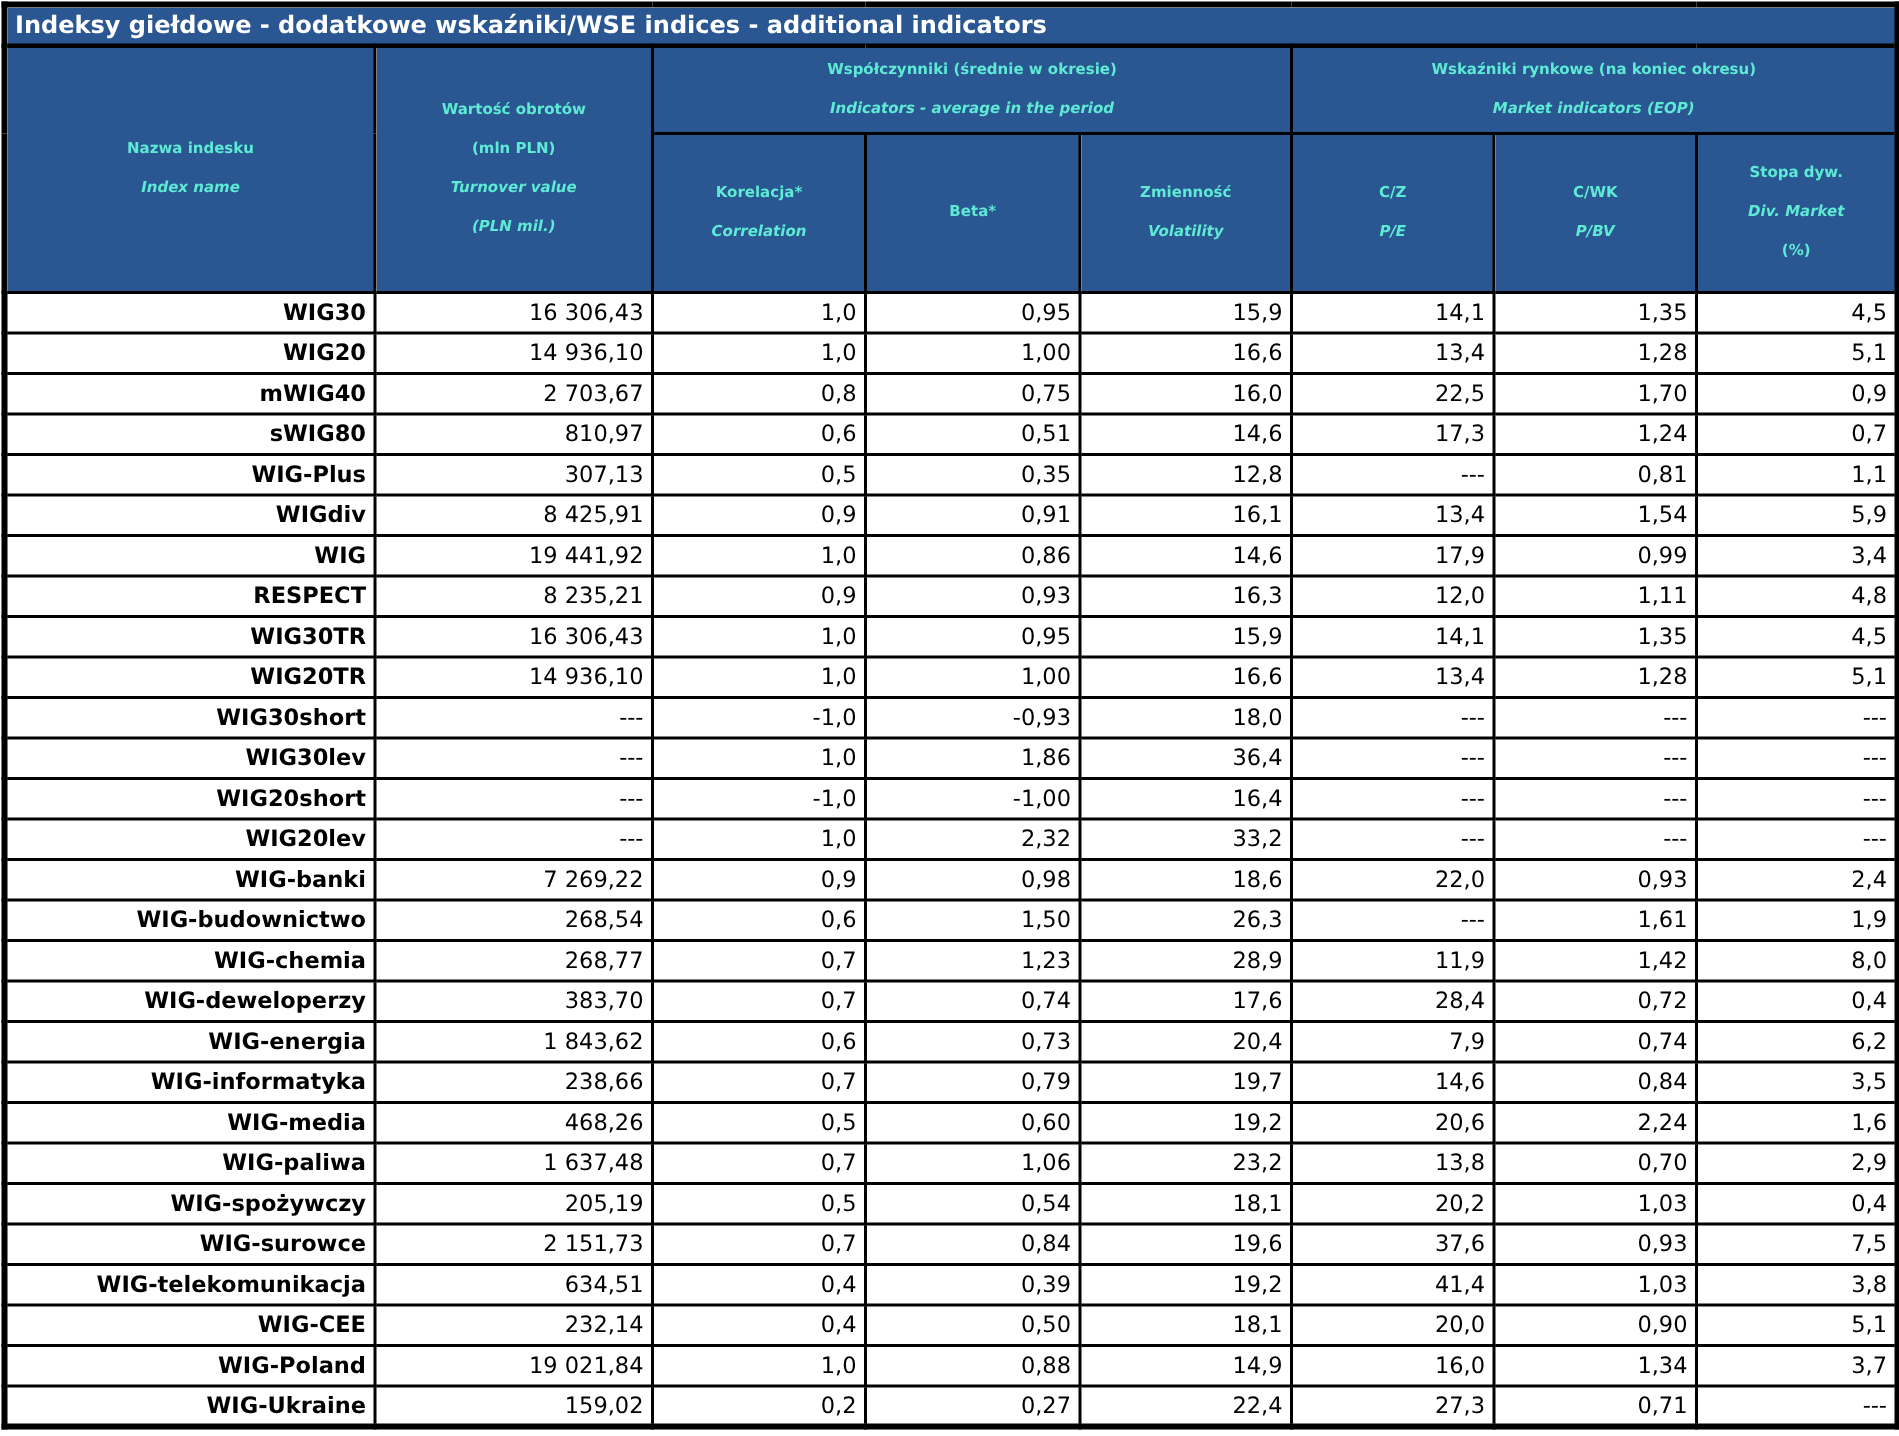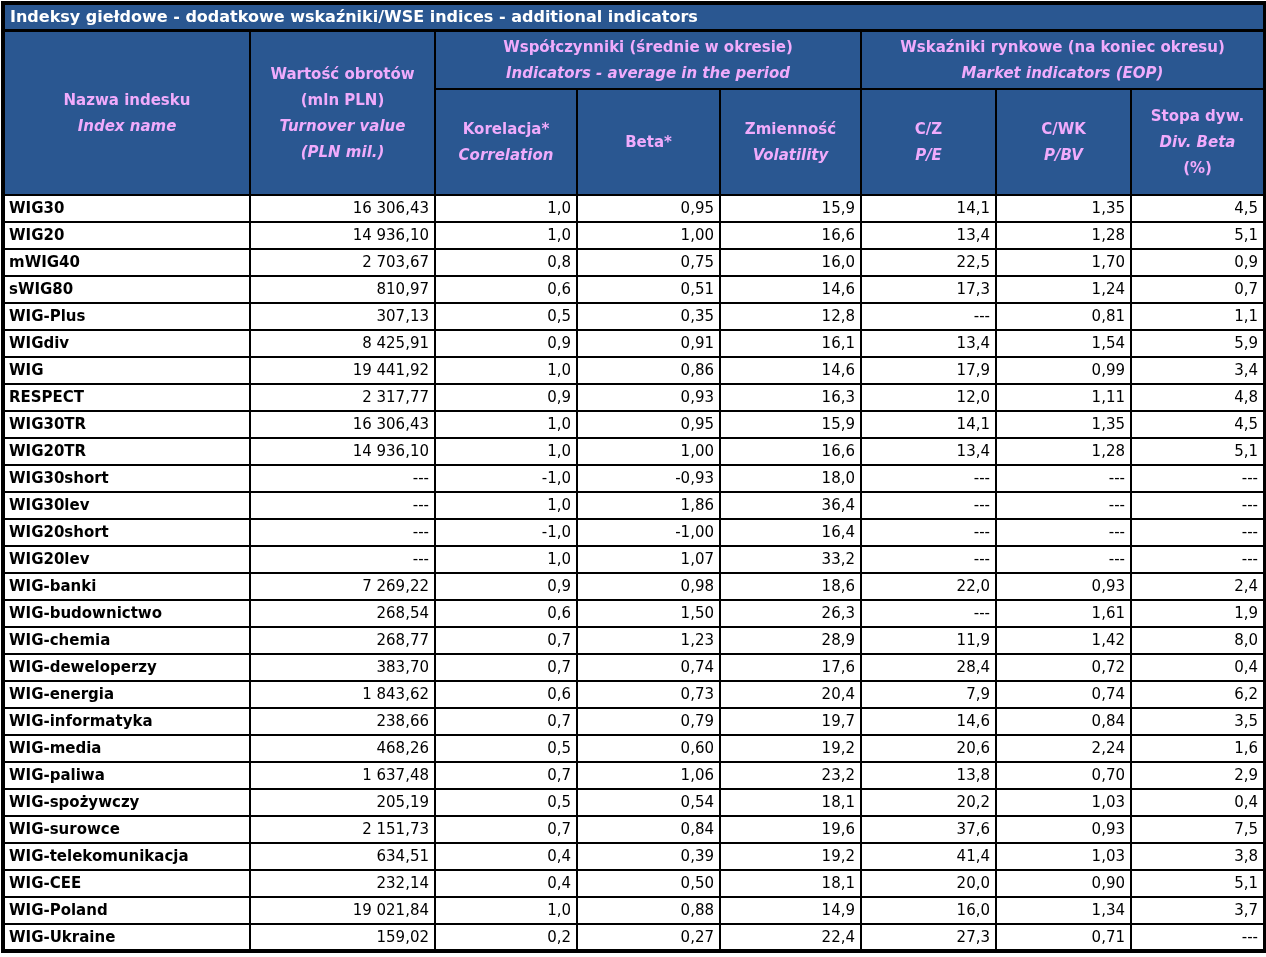--- a/index.html
+++ b/index.html
@@ -28,43 +28,43 @@
     font-size:16px;
     font-weight:bold;
     text-align:left;
     padding:2px 4px 3px 5px;
     height:26px;
     border-bottom:3px solid #000000;
   }
   
   thead th.hd{
     background:#2A5791;
-    color:#f0abfc;
-    font-size:15px;
+    color:#5eead4;
+    font-size:10px;
     font-weight:bold;
     text-align:center;
     vertical-align:middle;
     padding:2px 4px;
   }
   thead th.group{height:54px;}
   thead th.sub{height:106px;}
   .hline{line-height:26px;}
   .it{font-style:italic;}
   
   tbody td{
     background:#ffffff;
     color:#000000;
     font-size:15px;
     height:27px;
     padding:1px 5px 2px 4px;
     white-space:nowrap;
   }
   tbody td.name{
     font-weight:bold;
-    text-align:left;
+    text-align:right;
   }
   tbody td.num{
     text-align:right;
     font-weight:normal;
   }
 </style>
 </head>
 <body>
 
 <div class="page">
@@ -118,21 +118,21 @@
         <th class="hd sub">
           <div class="hline">C/Z</div>
           <div class="hline it">P/E</div>
         </th>
         <th class="hd sub">
           <div class="hline">C/WK</div>
           <div class="hline it">P/BV</div>
         </th>
         <th class="hd sub">
           <div class="hline">Stopa dyw.</div>
-          <div class="hline it">Div. Beta</div>
+          <div class="hline it">Div. Market</div>
           <div class="hline">(%)</div>
         </th>
       </tr>
     </thead>
     <tbody>
         <tr>
           <td class="name">WIG30</td>
           <td class="num">16 306,43</td>
           <td class="num">1,0</td>
           <td class="num">0,95</td>
@@ -196,21 +196,21 @@
           <td class="num">19 441,92</td>
           <td class="num">1,0</td>
           <td class="num">0,86</td>
           <td class="num">14,6</td>
           <td class="num">17,9</td>
           <td class="num">0,99</td>
           <td class="num">3,4</td>
         </tr>
         <tr>
           <td class="name">RESPECT</td>
-          <td class="num">2 317,77</td>
+          <td class="num">8 235,21</td>
           <td class="num">0,9</td>
           <td class="num">0,93</td>
           <td class="num">16,3</td>
           <td class="num">12,0</td>
           <td class="num">1,11</td>
           <td class="num">4,8</td>
         </tr>
         <tr>
           <td class="name">WIG30TR</td>
           <td class="num">16 306,43</td>
@@ -258,21 +258,21 @@
           <td class="num">-1,00</td>
           <td class="num">16,4</td>
           <td class="num">---</td>
           <td class="num">---</td>
           <td class="num">---</td>
         </tr>
         <tr>
           <td class="name">WIG20lev</td>
           <td class="num">---</td>
           <td class="num">1,0</td>
-          <td class="num">1,07</td>
+          <td class="num">2,32</td>
           <td class="num">33,2</td>
           <td class="num">---</td>
           <td class="num">---</td>
           <td class="num">---</td>
         </tr>
         <tr>
           <td class="name">WIG-banki</td>
           <td class="num">7 269,22</td>
           <td class="num">0,9</td>
           <td class="num">0,98</td>

